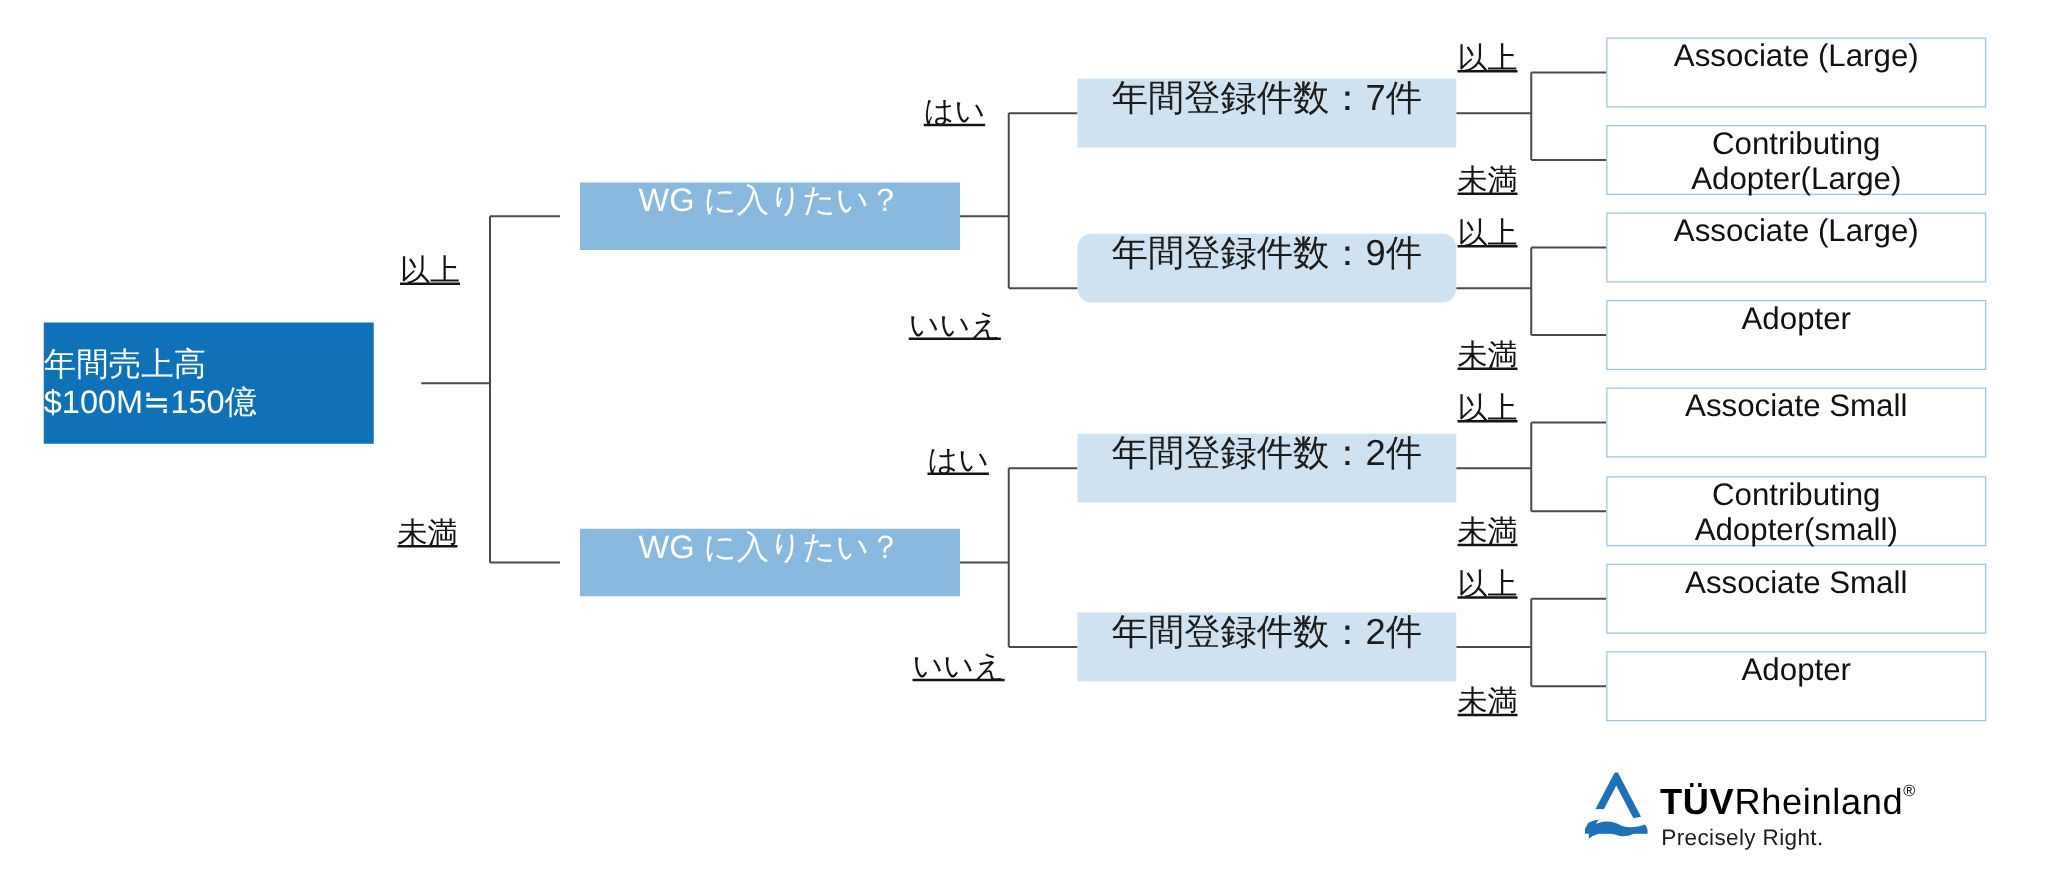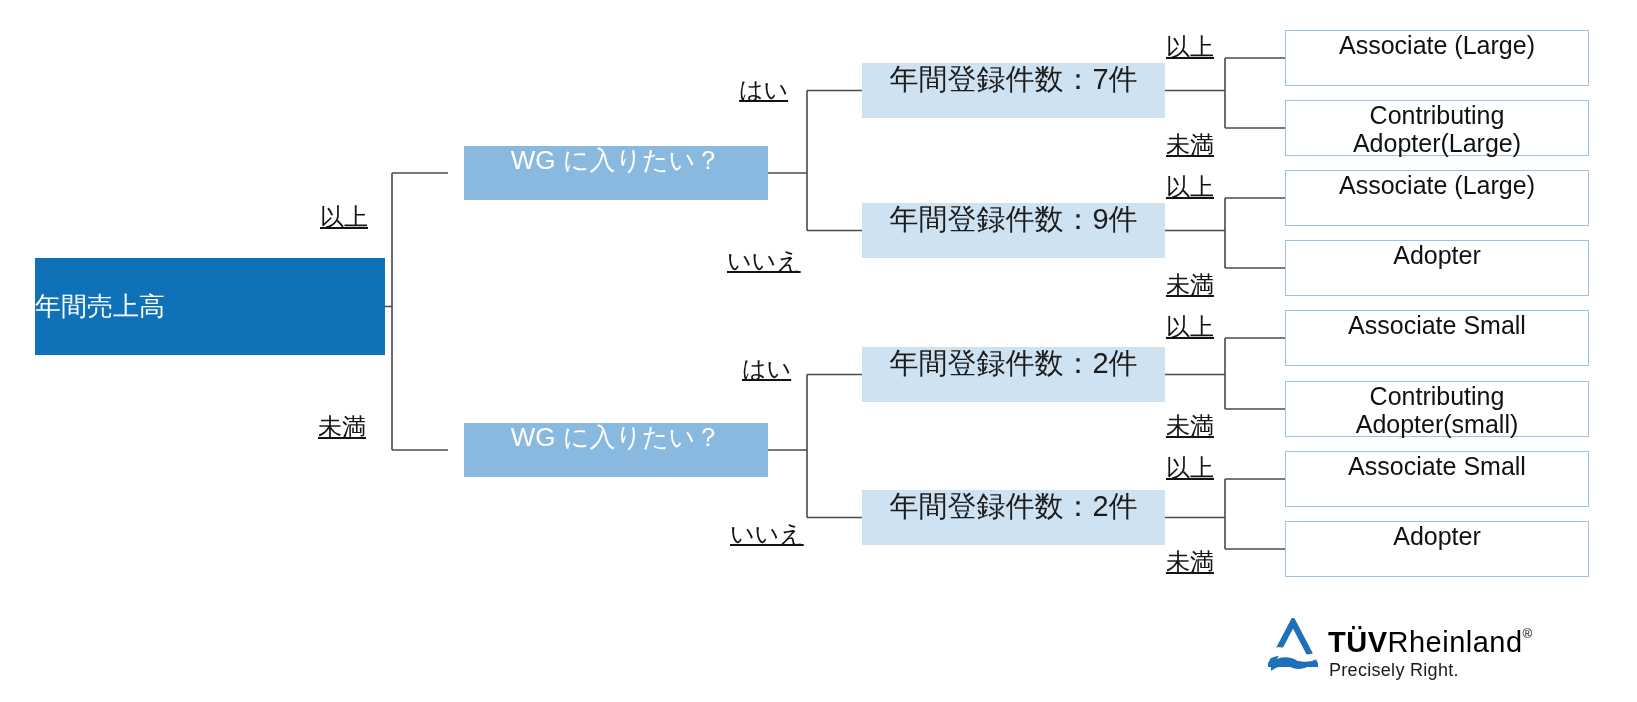--- a/index.html
+++ b/index.html
@@ -13,35 +13,35 @@
   svg.wires{position:absolute;left:0;top:0;}
   .ln{stroke:var(--c-connector,#4a4a4a);stroke-width:1.6;fill:none;}
 
   .node{
     position:absolute;display:flex;align-items:flex-start;justify-content:center;
     text-align:center;box-sizing:border-box;
   }
   .node .lbl{white-space:pre-line;line-height:1.12;}
 
   .root{
-    left:35px;top:258px;width:350px;height:97px;
+    left:35px;top:258px;width:264px;height:97px;
     background:var(--c-root-fill,#0f72b9);color:#fff;font-size:26px;
     flex-direction:column;line-height:1.55;
   }
   .wg{
     width:304px;height:54px;left:464px;
     background:var(--c-wg-fill,#89b9df);color:#fff;font-size:26px;
   }
   .wg1{top:146px;} .wg2{top:423px;}
 
   .cnt{
     width:303px;height:55px;left:862px;
     background:var(--c-count-fill,#cfe2f2);color:#1c1c1c;font-size:29px;
   }
-  .cnt1{top:63px;} .cnt2{top:203px;} .cnt3{top:347px;} .cnt4{top:490px;}
+  .cnt1{top:63px;} .cnt2{top:187px;border-radius:11px;} .cnt3{top:347px;} .cnt4{top:490px;}
 
   .out{
     width:304px;height:56px;left:1285px;
     background:#fff;border:1.5px solid var(--c-outcome-border,#9cc3e5);
     color:#111;font-size:25px;
   }
   .o1{top:30px;} .o2{top:100px;} .o3{top:170px;} .o4{top:240px;}
   .o5{top:310px;} .o6{top:381px;} .o7{top:451px;} .o8{top:521px;}
 
   .blabel{
@@ -101,20 +101,21 @@
     <line class="ln" x1="1225" y1="409" x2="1285" y2="409"></line>
 
     <line class="ln" x1="1165" y1="517.5" x2="1225" y2="517.5"></line>
     <line class="ln" x1="1225" y1="479" x2="1225" y2="549"></line>
     <line class="ln" x1="1225" y1="479" x2="1285" y2="479"></line>
     <line class="ln" x1="1225" y1="549" x2="1285" y2="549"></line>
   </svg>
 
   <div class="node root">
     <span class="lbl">年間売上高</span>
+    <span class="lbl">$100M≒150億</span>
   </div>
 
   <div class="node wg wg1">
     <span class="lbl">WG に入りたい？</span>
   </div>
   <div class="node wg wg2">
     <span class="lbl">WG に入りたい？</span>
   </div>
 
   <div class="node cnt cnt1">

